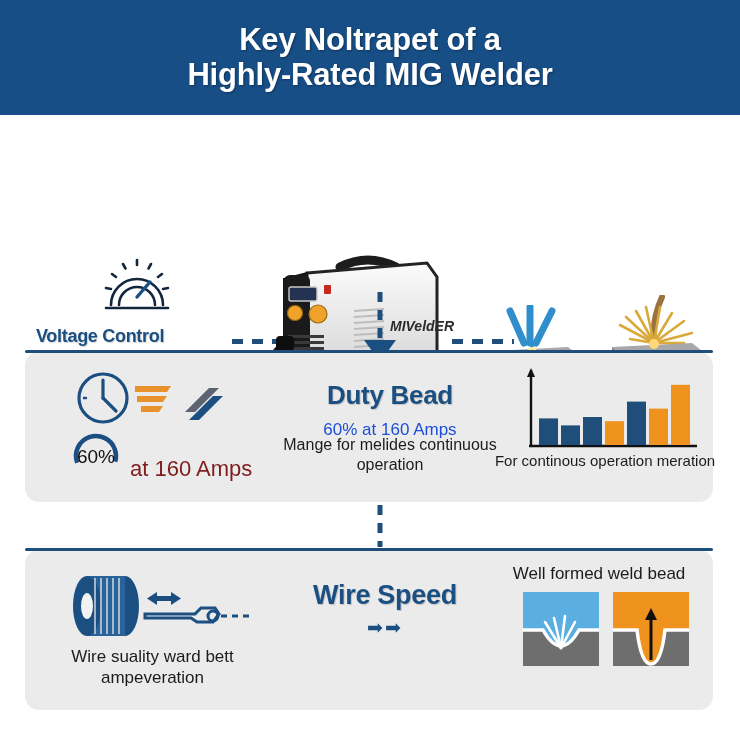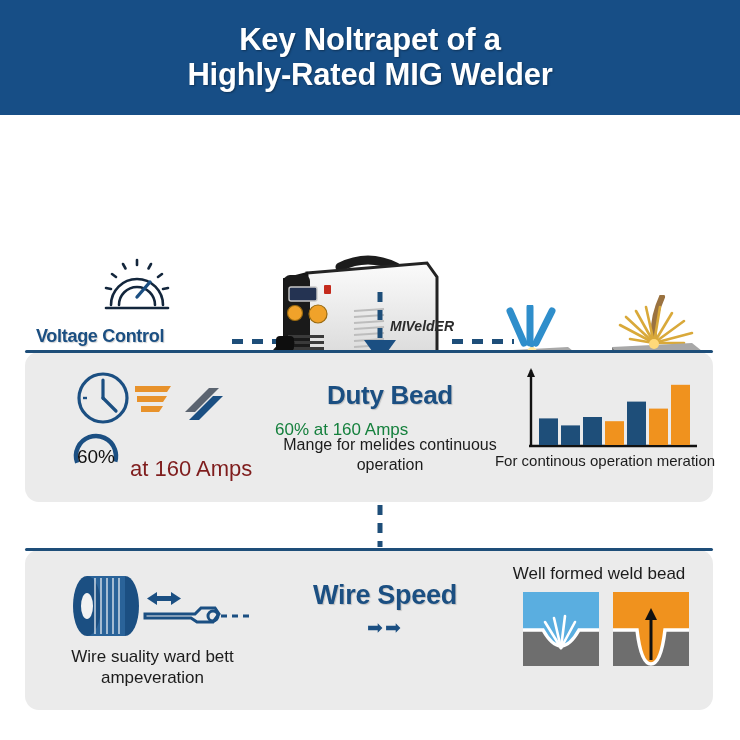--- a/index.html
+++ b/index.html
@@ -59,22 +59,22 @@
   .pct-wrap{position:absolute;left:45px;top:78px;display:flex;align-items:flex-end;}
   .pct-text{
     font-size:22px;color:#7f1d1d;margin-left:8px;white-space:nowrap;
   }
   .d-title{
     position:absolute;left:250px;top:28px;width:230px;text-align:center;
     color:#1b4f82;font-size:26px;font-weight:bold;letter-spacing:-0.3px;
     text-shadow:1px 1px 1px rgba(0,0,0,.18);
   }
   .d-sub{
-    position:absolute;left:250px;top:68px;width:230px;text-align:left;
-    color:#15803d;font-size:17px;
+    position:absolute;left:250px;top:68px;width:230px;text-align:center;
+    color:#1d4ed8;font-size:17px;
   }
   .d-body{
     position:absolute;left:240px;top:83px;width:250px;text-align:center;
     color:#1c1c1c;font-size:16px;line-height:1.25;
   }
   .barchart{position:absolute;left:492px;top:12px;}
   .bar-cap{
     position:absolute;left:460px;top:100px;width:240px;text-align:center;
     color:#1c1c1c;font-size:15px;line-height:1.22;
   }

